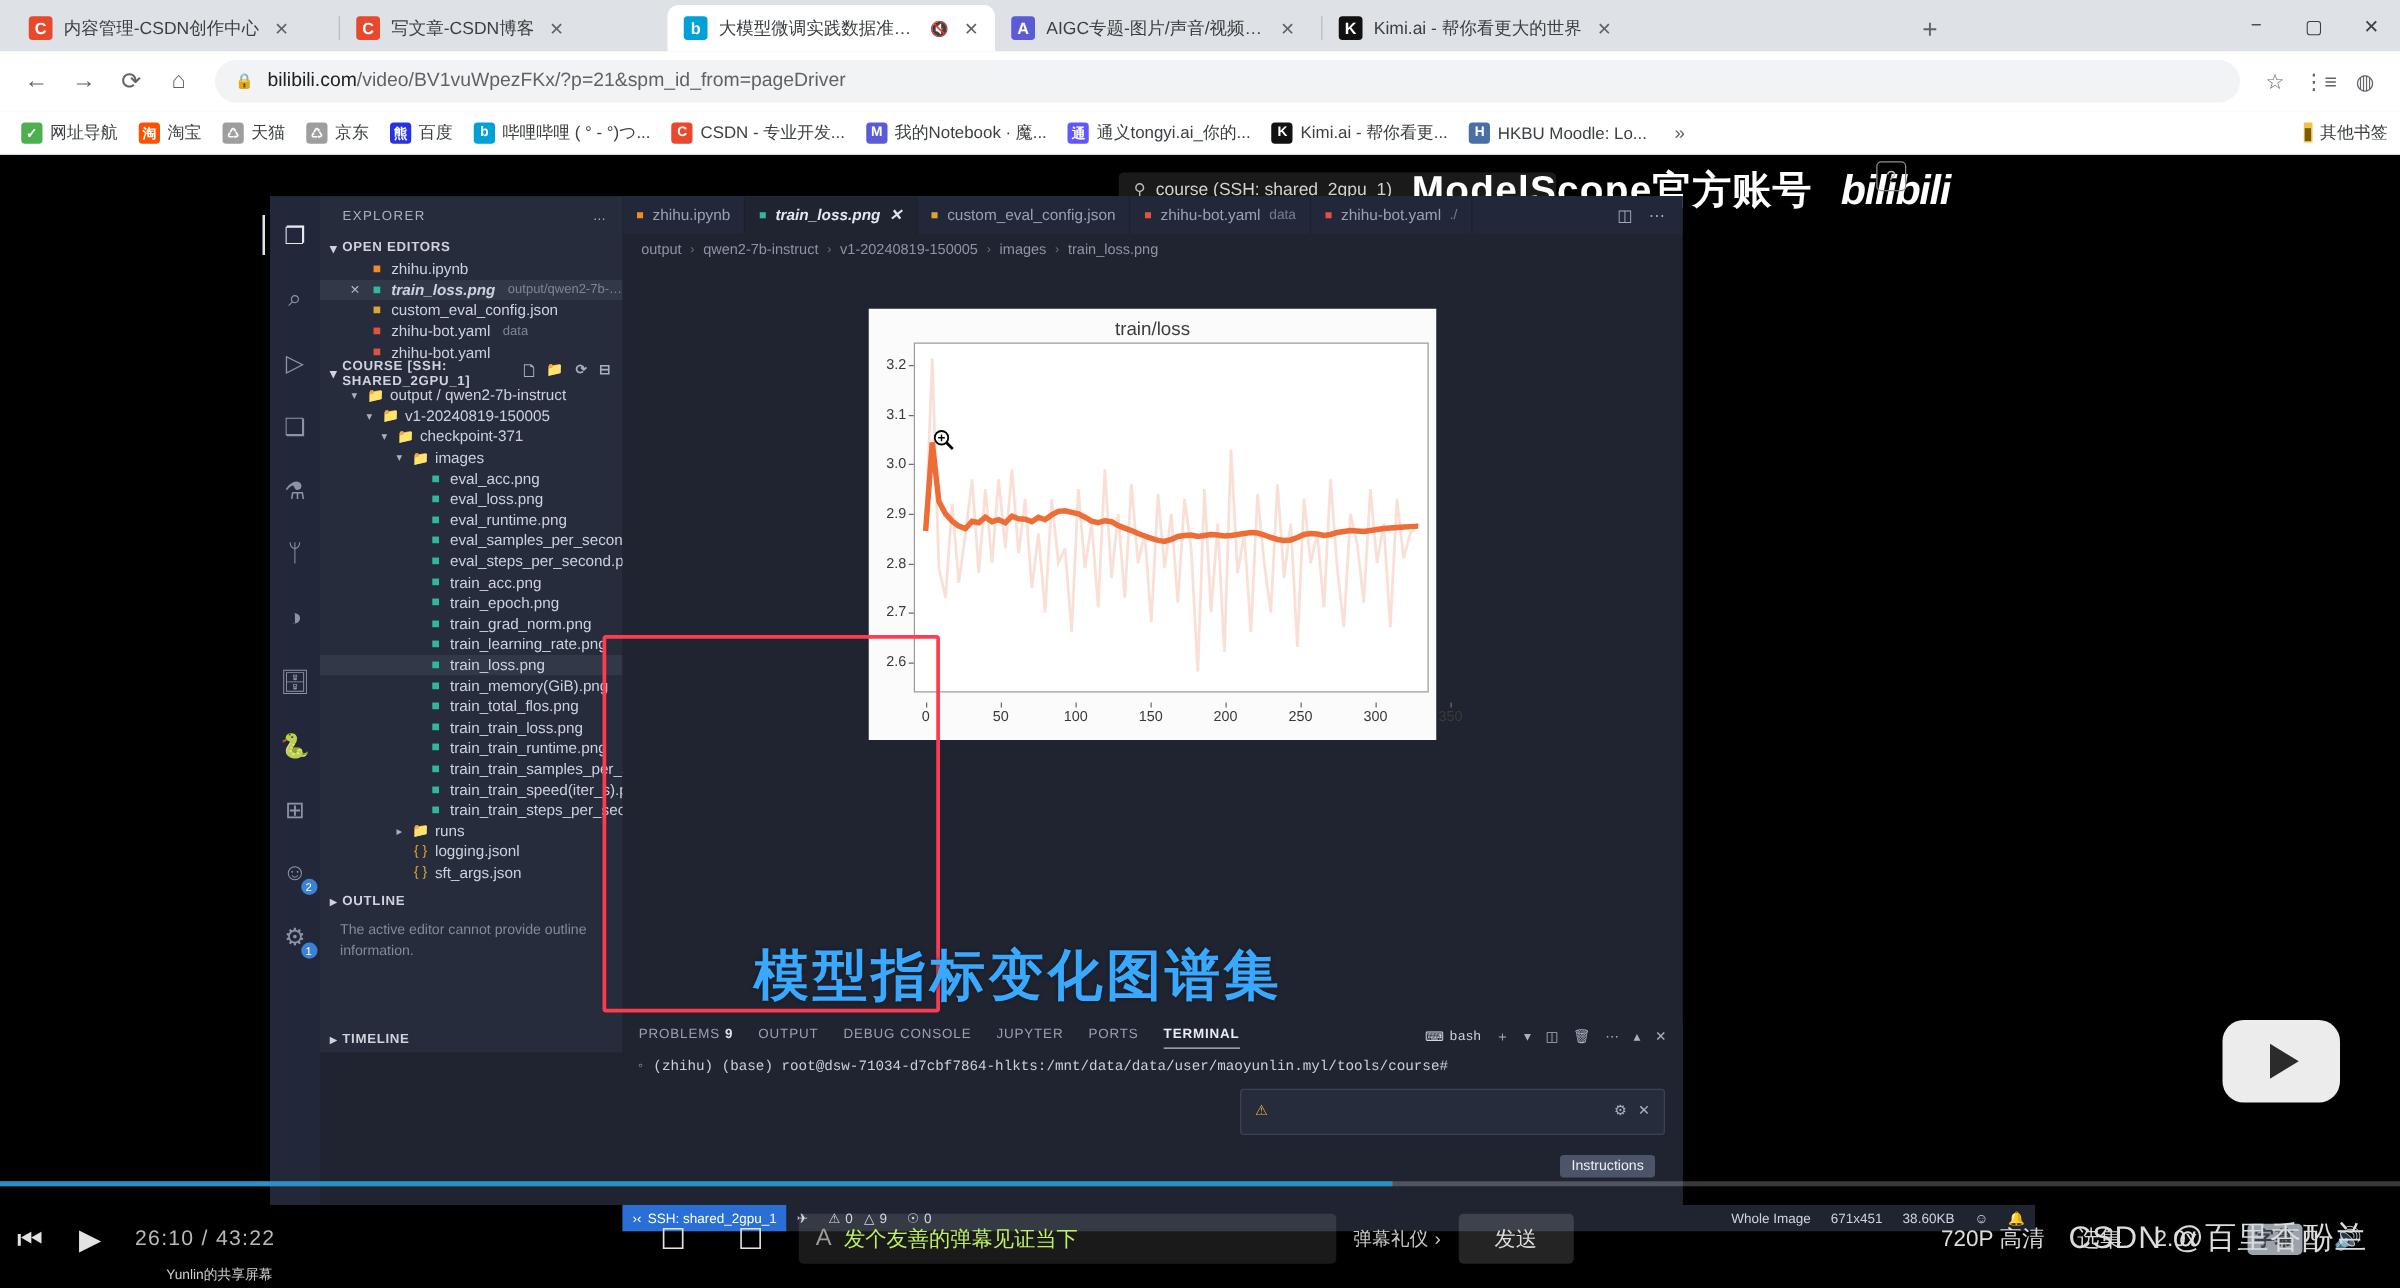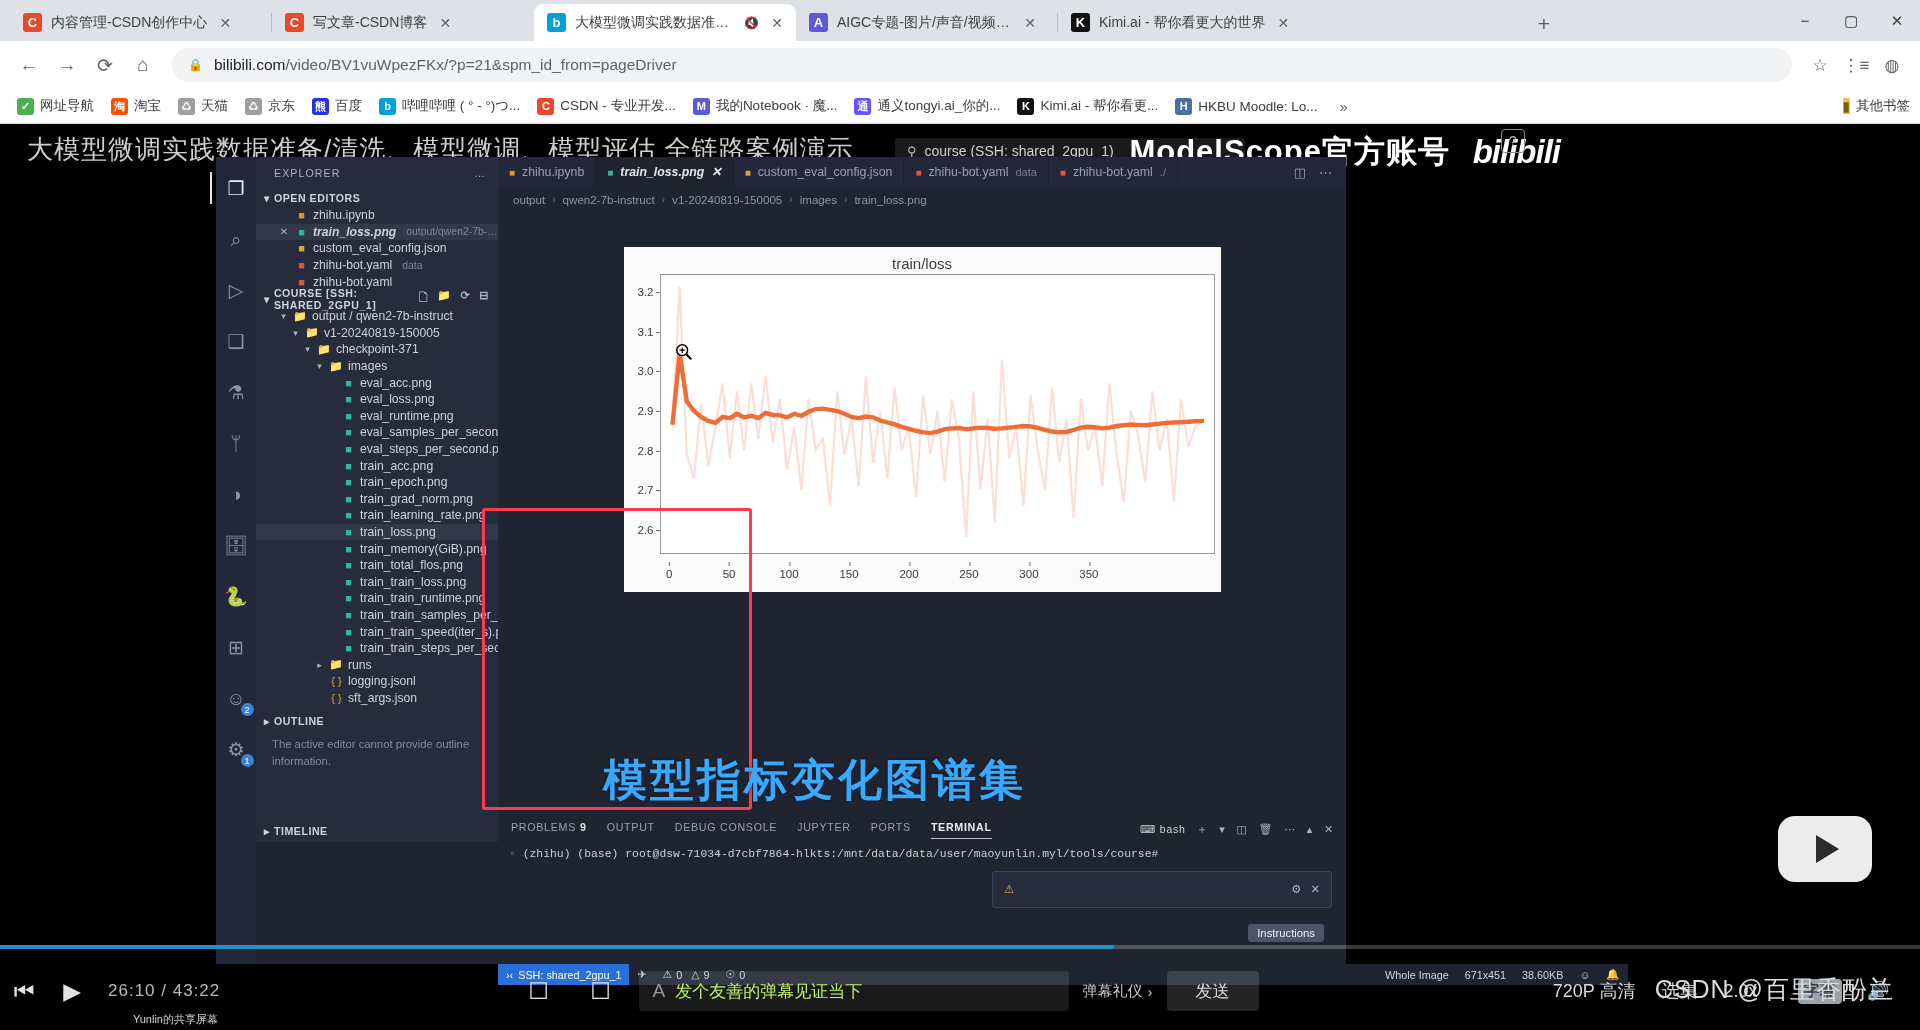--- a/index.html
+++ b/index.html
@@ -86,21 +86,21 @@
   .editorarea { position:absolute; left:282px; top:0; width:848px; height:807px; background:#1f2430; }
   .tabsrow { height:30px; background:#22283a; display:flex; align-items:center; }
   .etab { height:30px; display:flex; align-items:center; gap:7px; padding:0 11px; font-size:12.3px; color:#99a0b2; border-right:1px solid #1b2030; white-space:nowrap; }
   .etab.active { background:#1f2430; color:#e2e6ee; font-style:italic; font-weight:bold; }
   .etab .dim2 { color:#757d90; font-style:normal; font-weight:normal; font-size:11px; }
   .etab-actions { margin-left:auto; display:flex; gap:13px; padding-right:14px; color:#a3a9ba; font-size:13px; }
   .breadcrumb { height:24px; display:flex; align-items:center; gap:7px; padding-left:15px; font-size:11.6px; color:#8d94a6; }
   .breadcrumb .sep { color:#666d80; font-size:10px; }
 
   .imgviewer { position:absolute; left:0; top:54px; width:848px; height:605px; display:flex; align-items:flex-start; justify-content:center; padding-top:36px; }
-  .chartcard { width:597px; height:345px; background:#fbfbfb; position:relative; }
+  .chartcard { width:454px; height:345px; background:#fbfbfb; position:relative; }
 
   
   .chart-title { position:absolute; top:8px; left:0; width:100%; text-align:center; font-size:15px; color:#3c3c3c; }
   .plot { position:absolute; left:36px; top:27px; right:6px; bottom:38px; border:1px solid #9a9a9a; background:#fff; overflow:hidden; }
   .ytick { position:absolute; right:100%; transform:translateY(-50%); margin-right:7px; font-size:11.5px; color:#3a3a3a; white-space:nowrap; }
   .ytick::after { content:""; position:absolute; left:calc(100% + 2px); top:50%; width:4px; height:1px; background:#6b6b6b; }
   .xtick { position:absolute; top:100%; transform:translateX(-50%); margin-top:7px; font-size:11.5px; color:#3a3a3a; }
   .xtick::before { content:""; position:absolute; left:50%; top:-6px; width:1px; height:4px; background:#6b6b6b; }
   .cursor-zoom { position:absolute; left:51px; top:96px; width:18px; height:18px; z-index:5; }
 
@@ -256,21 +256,20 @@
       <div class="bm-other">
         <span class="bmico" style="background:#f0c14b;color:#7a5b00">▮</span>
         <span>其他书签</span>
       </div>
     </div>
 </div>
 
 <div class="video">
 
   <div class="vidtop">
-    <div class="vid-title">大模型微调实践数据准备/清洗、模型微调、模型评估 全链路案例演示</div>
     <div class="vid-search">
       <span class="mag">⚲</span>
       <span class="txt">course (SSH: shared_2gpu_1)</span>
     </div>
     <div class="brand">ModelScope官方账号</div>
     <div class="bili-logo">bilibili</div>
     <div class="helpq">?</div>
   </div>
 
   <div class="vscode">

